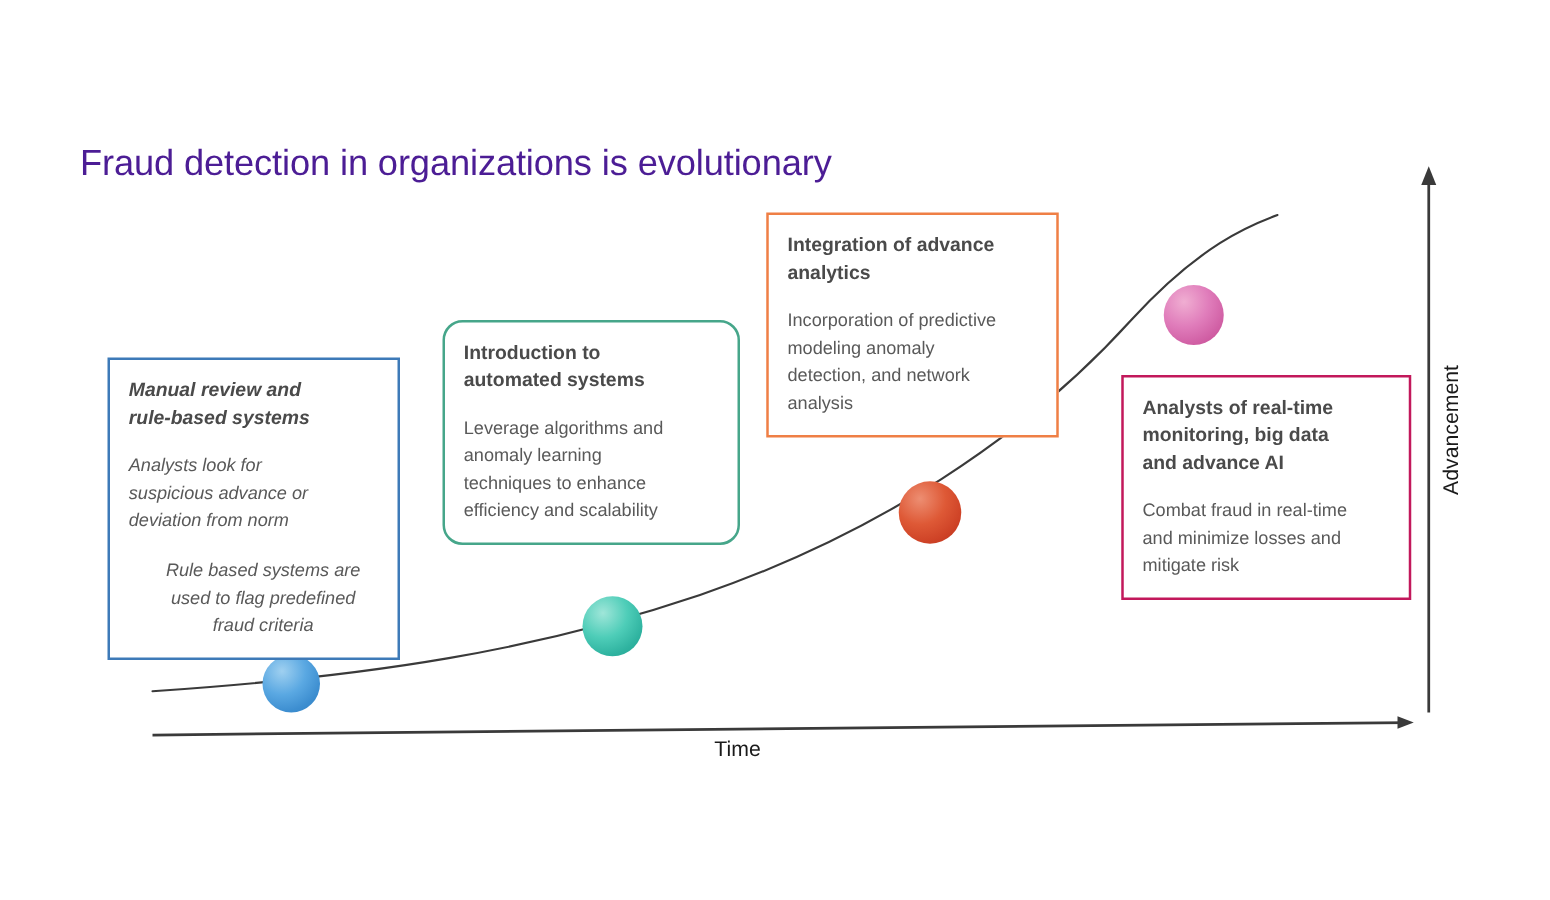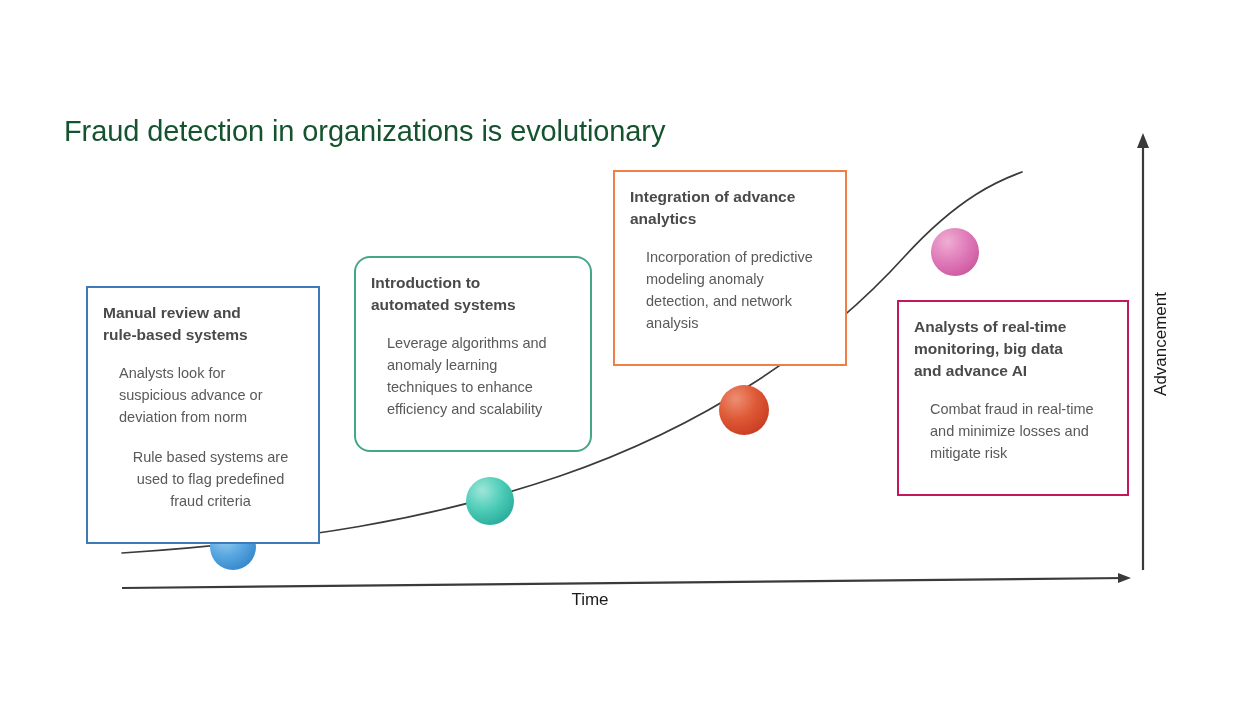--- a/index.html
+++ b/index.html
@@ -26,21 +26,21 @@
   }
 
   
   #slide-title {
     position: absolute;
     left: 64px;
     top: 114px;
     font-size: 29px;
     font-weight: 400;
     letter-spacing: -0.1px;
-    color: #14532d;
+    color: #4c1d95;
     white-space: nowrap;
     line-height: 1.2;
   }
 
   
   #chart-svg {
     position: absolute;
     left: 0;
     top: 0;
     width: 1240px;
@@ -94,21 +94,21 @@
     line-height: 1.42;
     color: #4a4a4a;
     margin: 0 0 16px 0;
     white-space: pre-line;
   }
   .callout .c-body {
     font-size: 14.5px;
     font-weight: 400;
     line-height: 1.52;
     color: #595959;
-    margin: 16px;
+    margin: 0;
     white-space: pre-line;
   }
   .callout .c-body + .c-body { margin-top: 18px; text-align: center; }
 
   #callout-0 { left: 86px;  top: 286px; width: 234px; }
   #callout-1 { left: 354px; top: 256px; width: 238px; }
   #callout-2 { left: 613px; top: 170px; width: 234px; }
   #callout-3 { left: 897px; top: 300px; width: 232px; }
 </style>
 </head>
@@ -138,21 +138,21 @@
 
   <div class="sphere" id="sphere-1" style="left:466px; top:477px; width:48px; height:48px;
               background: radial-gradient(circle at 34% 28%, #9fe6d9 0%, #4ecdb8 42%, #2fb3a0 72%, #1f9e8c 100%);"></div>
 
   <div class="sphere" id="sphere-2" style="left:719px; top:385px; width:50px; height:50px;
               background: radial-gradient(circle at 34% 28%, #ed8e72 0%, #de5936 42%, #ce4226 72%, #b8301a 100%);"></div>
 
   <div class="sphere" id="sphere-3" style="left:931px; top:228px; width:48px; height:48px;
               background: radial-gradient(circle at 34% 28%, #f0aed2 0%, #e07dbb 42%, #d160a5 72%, #c4468f 100%);"></div>
 
-  <div class="callout" id="callout-0" style="border-color:#3d7ab8;">
+  <div class="callout" id="callout-0" style="border-color:#3d7ab8;font-style:italic;">
     <p class="c-head">Manual review and
 rule-based systems</p>
     <p class="c-body">Analysts look for
 suspicious advance or
 deviation from norm</p>
     <p class="c-body">Rule based systems are
 used to flag predefined
 fraud criteria</p>
   </div>
 

